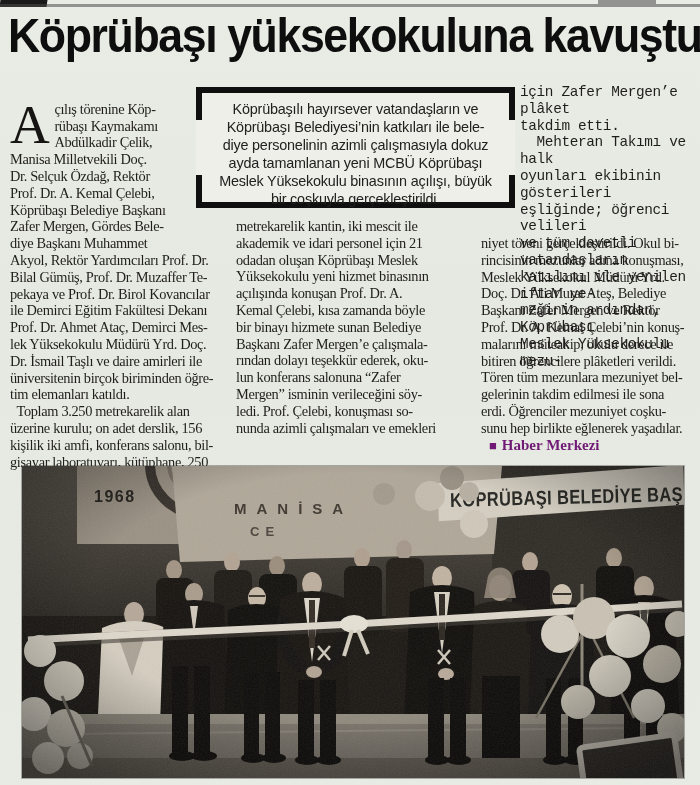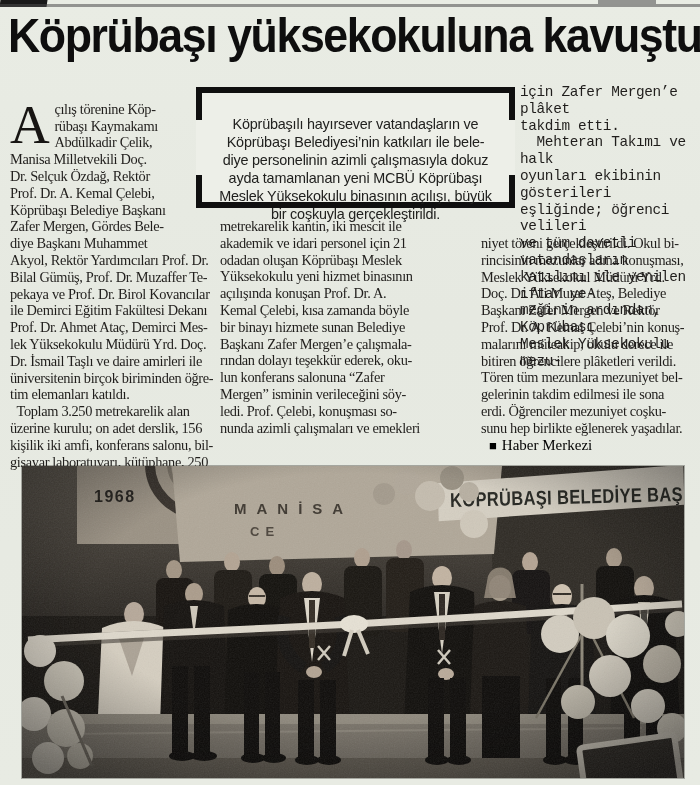--- a/index.html
+++ b/index.html
@@ -19,40 +19,40 @@
     font-family:"Liberation Sans",sans-serif;font-weight:bold;
     font-size:48px;line-height:52px;letter-spacing:-1.5px;color:#0e0e0e;
     transform:scaleX(.93);transform-origin:0 0;white-space:nowrap;
   }
   
   .bodytext{
     font-size:14.4px;line-height:16.8px;letter-spacing:-0.35px;
     white-space:pre-line;color:#201e1c;
   }
   .col1{left:10px;top:84px;width:216px;}
-  .col2{left:220px;top:218px;width:222px;}
+  .col2{left:236px;top:218px;width:222px;}
   .col3a{left:520px;top:84px;width:178px;font-family:Liberation Mono, monospace;}
   .col3b{left:461px;top:235px;width:236px;margin-left:20px;}
   .dropcap{
     float:left;font-size:55px;line-height:44px;padding:2px 5px 0 0;
     font-family:"Liberation Serif",serif;color:#171513;
   }
-  .byline{left:489px;top:437px;width:200px;font-weight:normal;font-size:15px;
-    font-family:"Liberation Serif",serif;color:#000000;}
+  .byline{left:489px;top:437px;width:200px;font-weight:bold;font-size:15px;
+    font-family:"Liberation Serif",serif;color:#701a75;}
   .byline .sq{font-size:13px;margin-right:5px;}
   
   .leadbox{
     left:196px;top:87px;width:319px;height:121px;box-sizing:border-box;
     background:#edefe8;
     border-top:6px solid #0f0f0f;border-bottom:6px solid #0f0f0f;
   }
   .leadbox .stub{position:absolute;width:6px;height:27px;background:#0f0f0f;}
   .stub.tl{left:0;top:0}.stub.bl{left:0;bottom:0}.stub.tr{right:0;top:0}.stub.br{right:0;bottom:0}
   .leadbox .boxtext{
-    margin:22px 10px 0 10px;text-align:center;white-space:pre-line;
+    margin:7px 10px 0 10px;text-align:center;white-space:pre-line;
     font-family:"Liberation Sans",sans-serif;font-size:14.4px;line-height:18px;
     letter-spacing:-0.2px;color:#21211f;
   }
   
   .photo{left:22px;top:466px;width:662px;height:312px;background:#17140f;
     box-shadow:0 0 0 1px rgba(40,40,35,.35);}
   .photo svg{display:block;}
   svg text{font-family:"Liberation Sans",sans-serif;}
 </style>
 </head>

